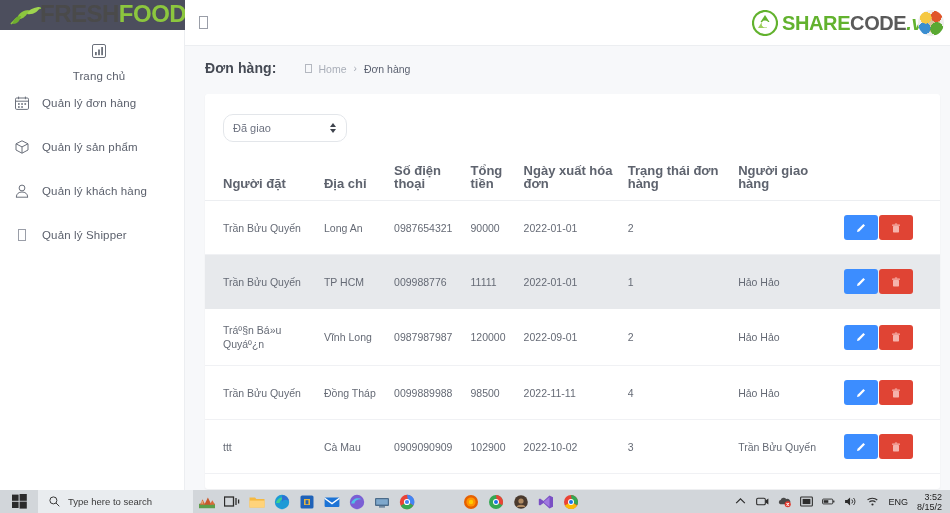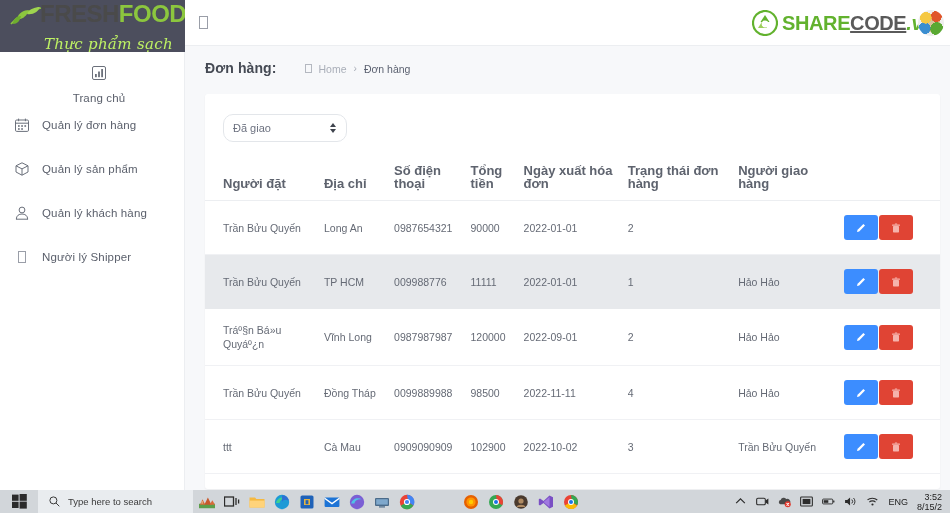--- a/index.html
+++ b/index.html
@@ -10,21 +10,21 @@
     background: #ffffff;
   }
   #app { position: relative; width: 950px; height: 513px; background:#fff; }
 
   
   .sidebar {
     position: absolute; left:0; top:0; width:185px; height:490px;
     background:#ffffff; border-right:1px solid #eceef1;
   }
   .brand {
-    width:185px; height:52px; background:#4c4e5d;
+    width:185px; height:30px; background:#4c4e5d;
     position:relative; overflow:hidden;
   }
   .brand-leaf { position:absolute; left:9px; top:5px; width:34px; height:22px; }
   .brand-text {
     position:absolute; left:40px; top:1px;
     font-size:24px; font-weight:bold; letter-spacing:-0.5px; line-height:26px;
   }
   .brand-fresh { color:#4a4a4a; }
   .brand-food { color:#8cc63e; }
   .brand-sub {
@@ -52,21 +52,21 @@
   }
   .toggle-btn {
     position:absolute; left:14px; top:16px;
     width:9px; height:13px; border:1px solid #9a9ea8;
     cursor:pointer;
   }
   .sc-logo { position:absolute; right:6px; top:8px; display:flex; align-items:center; height:30px; }
   .sc-mark { width:26px; height:26px; }
   .sc-word { font-size:20px; font-weight:bold; letter-spacing:-0.4px; margin-left:4px; line-height:20px; }
   .sc-share { color:#62b22e; }
-  .sc-code  { color:#5a5a5a;text-decoration:underline; }
+  .sc-code  { color:#5a5a5a; }
   .sc-vn    { color:#62b22e; font-style:italic; }
   .sc-globe {
     width:26px; height:26px; border-radius:50%; margin-left:-16px;
     background:
       radial-gradient(circle at 30% 30%, #f5c842 0 22%, transparent 23%),
       radial-gradient(circle at 70% 25%, #e0562b 0 20%, transparent 21%),
       radial-gradient(circle at 25% 70%, #3b8ed0 0 22%, transparent 23%),
       radial-gradient(circle at 72% 72%, #5aa832 0 24%, transparent 25%),
       radial-gradient(circle at 50% 50%, #d8c39a 0 50%, transparent 51%),
       #eee;
@@ -212,21 +212,21 @@
         </span>
         <span class="nav-label">Quản lý khách hàng</span>
       </div>
 
       <div class="nav-item">
         <span class="nav-ico">
           <svg width="14" height="14" viewBox="0 0 14 14">
               <rect x="3.5" y="1.5" width="7" height="11" fill="none" stroke="#9a9ea8"></rect>
             </svg>
         </span>
-        <span class="nav-label">Người lý Shipper</span>
+        <span class="nav-label">Quản lý Shipper</span>
       </div>
 
     </div>
   </div>
 
   <div class="topbar">
     <div class="toggle-btn"></div>
     <div class="sc-logo">
       <svg class="sc-mark" viewBox="0 0 26 26">
         <circle cx="13" cy="13" r="12" fill="none" stroke="#62b22e" stroke-width="2.2"></circle>

